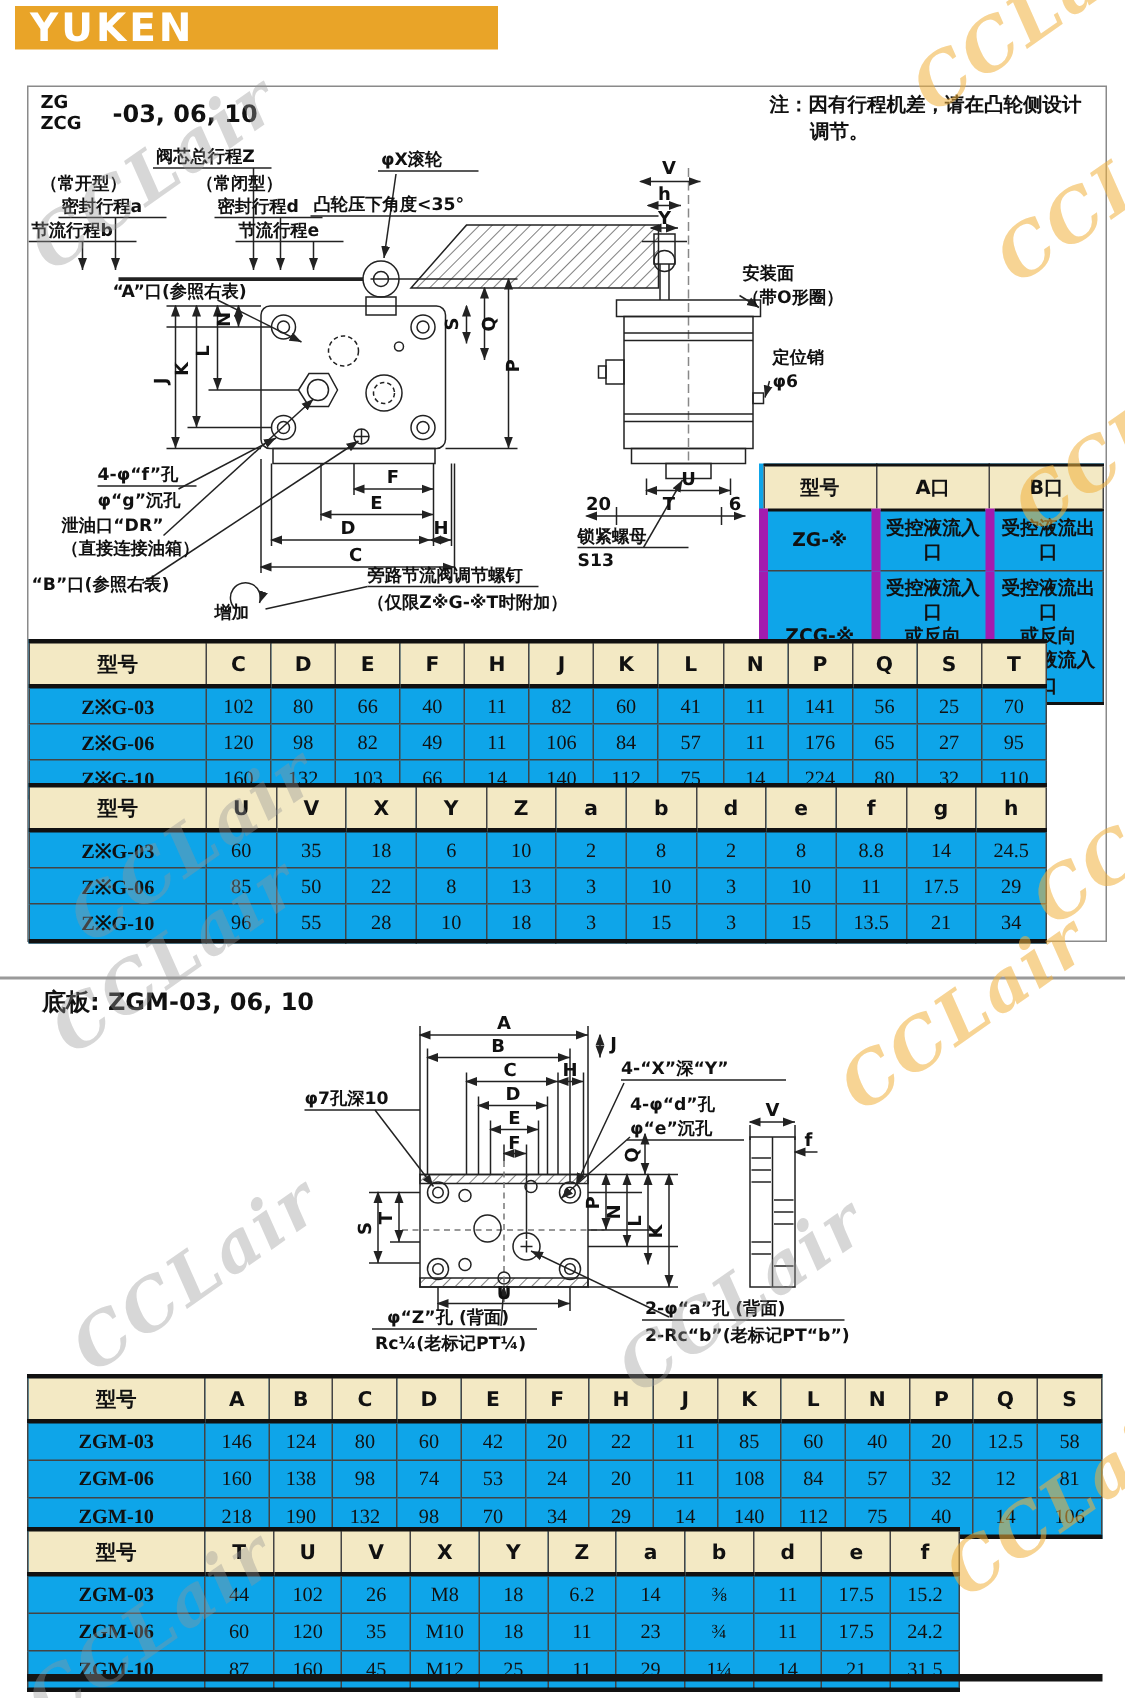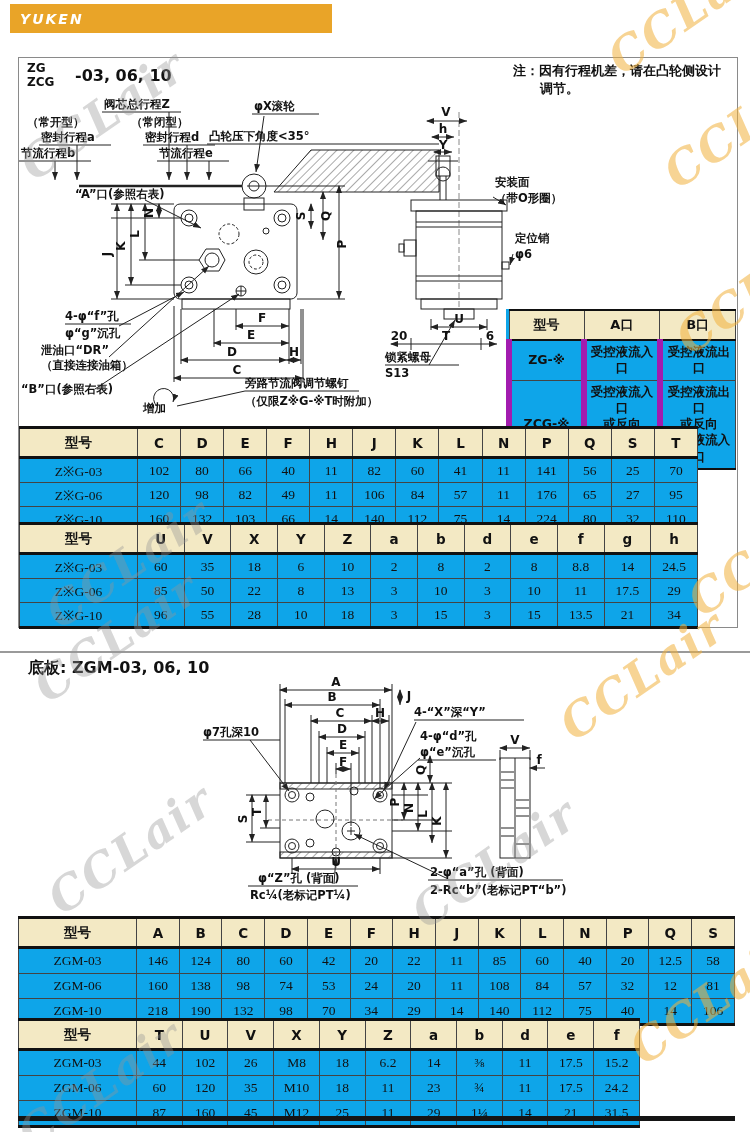--- a/index.html
+++ b/index.html
@@ -1,20 +1,20 @@
 <!DOCTYPE html>
 <html><head>
 <meta charset="utf-8">
 <style>
   html,body{margin:0;padding:0;}
   body{width:750px;height:1132px;position:relative;background:#fff;overflow:hidden;
        font-family:"DejaVu Sans","Liberation Sans",sans-serif;color:#111;}
   .banner{position:absolute;left:10px;top:4px;width:322px;height:29px;background:#E9A428;
           display:flex;align-items:center;padding-left:10px;box-sizing:border-box;z-index:2;}
-  .logo{color:#fff;font-weight:bold;font-style:italic;font-size:14px;letter-spacing:2px;}
+  .logo{color:#fff;font-weight:bold;font-size:26px;letter-spacing:2px;}
   .wm{position:absolute;font-size:46px;font-weight:bold;font-style:italic;letter-spacing:2px;
       transform:rotate(-35deg);pointer-events:none;z-index:6;font-family:"DejaVu Serif",serif;}
   .wm.gray{color:rgba(150,150,150,.38);}
   .wm.orange{color:rgba(240,176,60,.55);}
   .s1-box{position:absolute;left:18px;top:57px;width:718px;height:569px;border:1px solid #8a8a8a;z-index:1;}
   .t-models{position:absolute;left:8px;top:4px;font-weight:bold;font-size:12px;line-height:1.15;}
   .t-suffix{position:absolute;left:56px;top:8px;font-weight:bold;font-size:16px;}
   .note{position:absolute;left:494px;top:4px;font-size:13px;font-weight:bold;line-height:1.35;}
   .note .ind{padding-left:27px;}
   .s2-title{position:absolute;left:28px;top:658px;font-size:16px;font-weight:bold;z-index:2;}
@@ -22,21 +22,21 @@
   svg text{font-family:"DejaVu Sans","Liberation Sans",sans-serif;}
   .lbl{font-size:11.5px;font-weight:bold;fill:#111;}
   .dim{font-size:12px;font-weight:bold;fill:#111;text-anchor:middle;}
   table{border-collapse:collapse;table-layout:fixed;position:absolute;background:#0ea5e9;z-index:2;}
   .dim-table{border-top:3px solid #111;border-bottom:3px solid #111;
              border-left:1px solid #444;border-right:1px solid #444;}
   .dim-table th{background:#F3E9C4;font-size:13.5px;font-weight:bold;height:25px;
                 border-bottom:3px solid #111;border-left:1px solid #444;}
   .dim-table td{font-family:"Liberation Serif","DejaVu Serif",serif;font-size:13.5px;text-align:center;
                 height:21px;border-top:1px solid #444;border-left:1px solid #444;}
-  .dim-table td:first-child{font-weight:normal;}
+  .dim-table td:first-child{font-weight:bold;}
   .t1{left:0;top:368px;width:679px;}
   .t2{left:0;top:464px;width:679px;}
   .t3{left:18px;top:916px;width:717px;}
   .t4{left:18px;top:1018px;width:622px;}
   .t1 th:first-child,.t2 th:first-child,.t3 th:first-child,.t4 th:first-child{width:115px;}
   .t3 td,.t4 td{height:22px;}
   .port-table{left:487px;top:251px;width:230px;border-top:2.5px solid #111;border-bottom:2.5px solid #111;
               border-left:1px solid #444;border-right:1px solid #444;font-size:12.5px;}
   .port-table th{background:#F3E9C4;height:26px;font-size:13px;border-bottom:2px solid #111;border-left:1px solid #444;}
   .port-table th:first-child{width:72px;}

